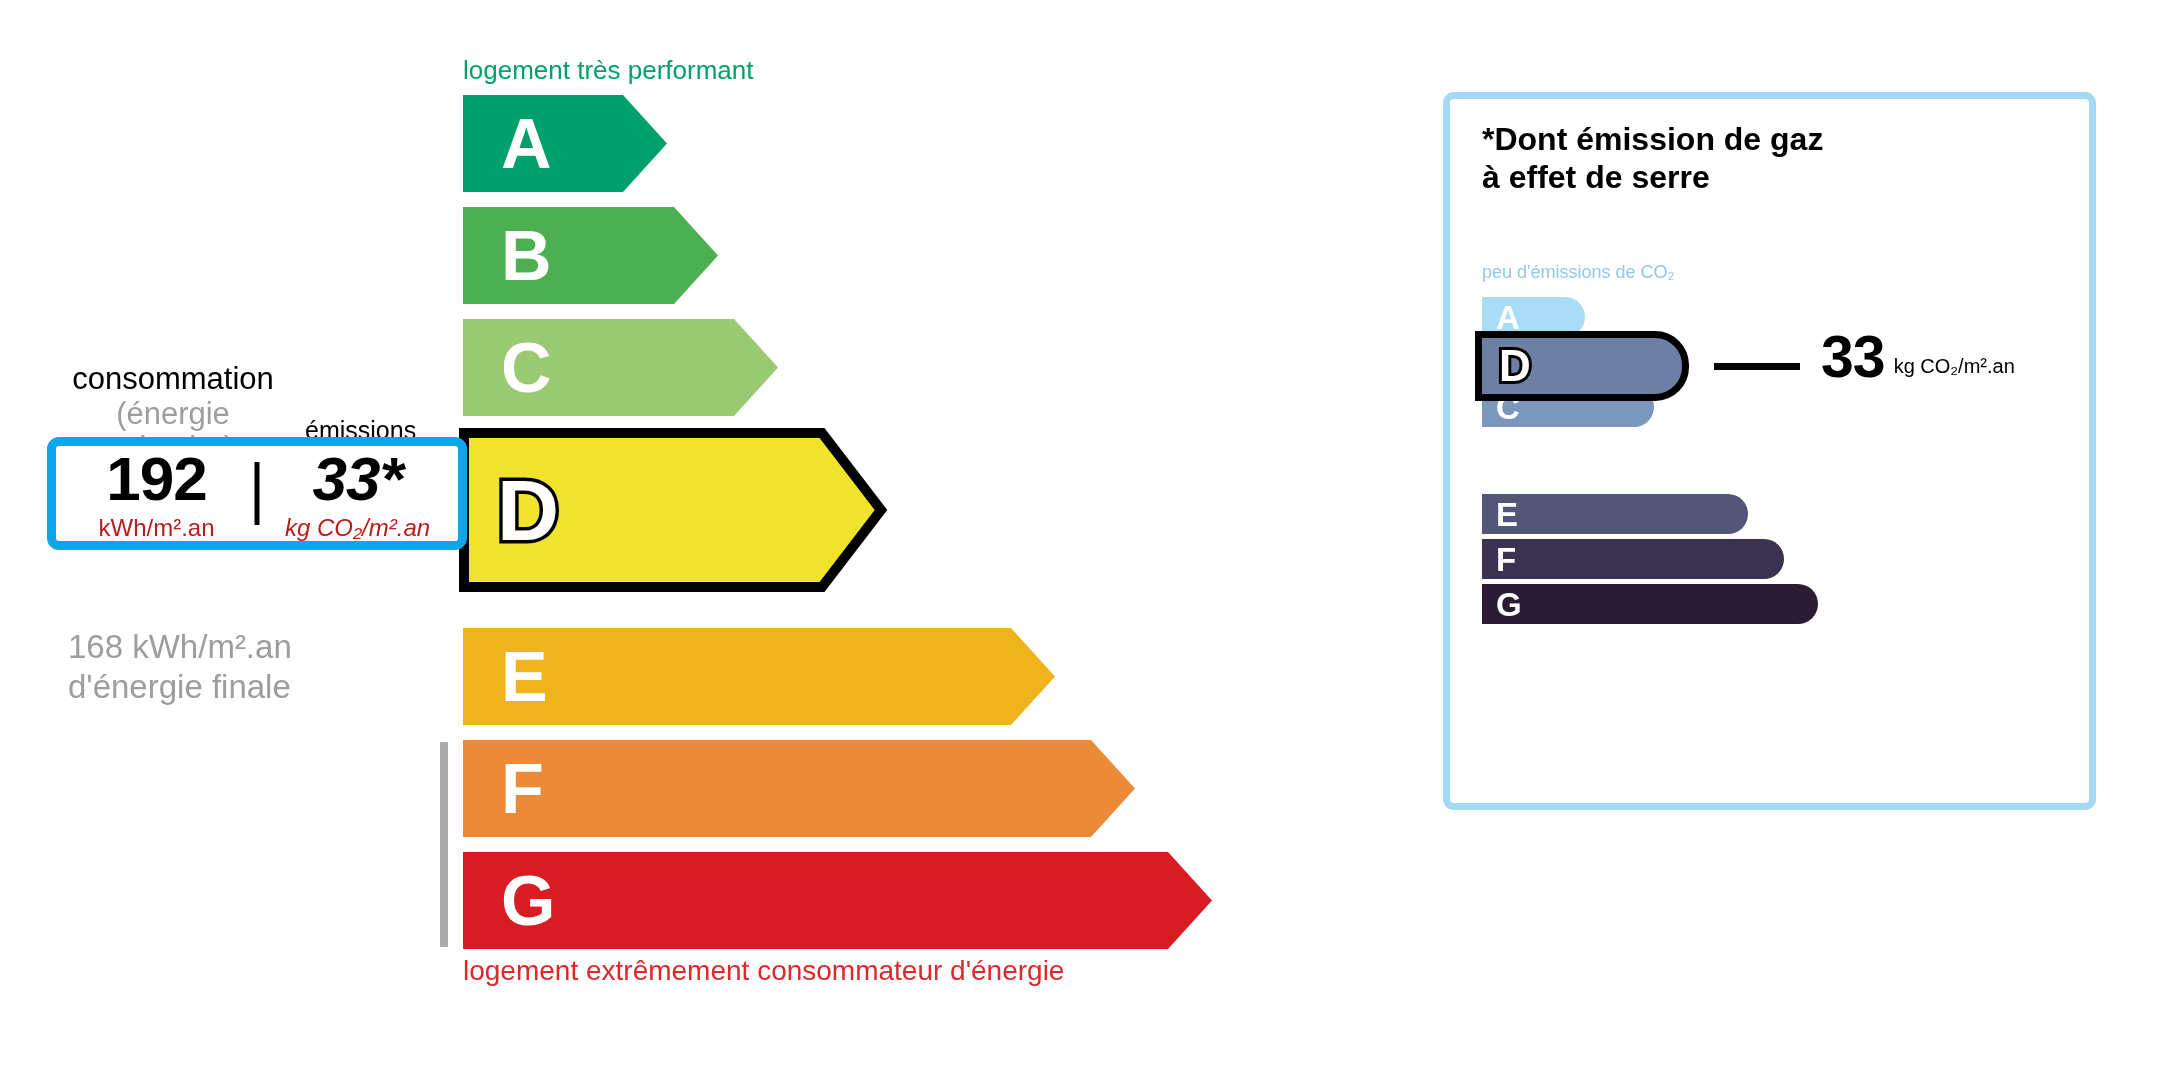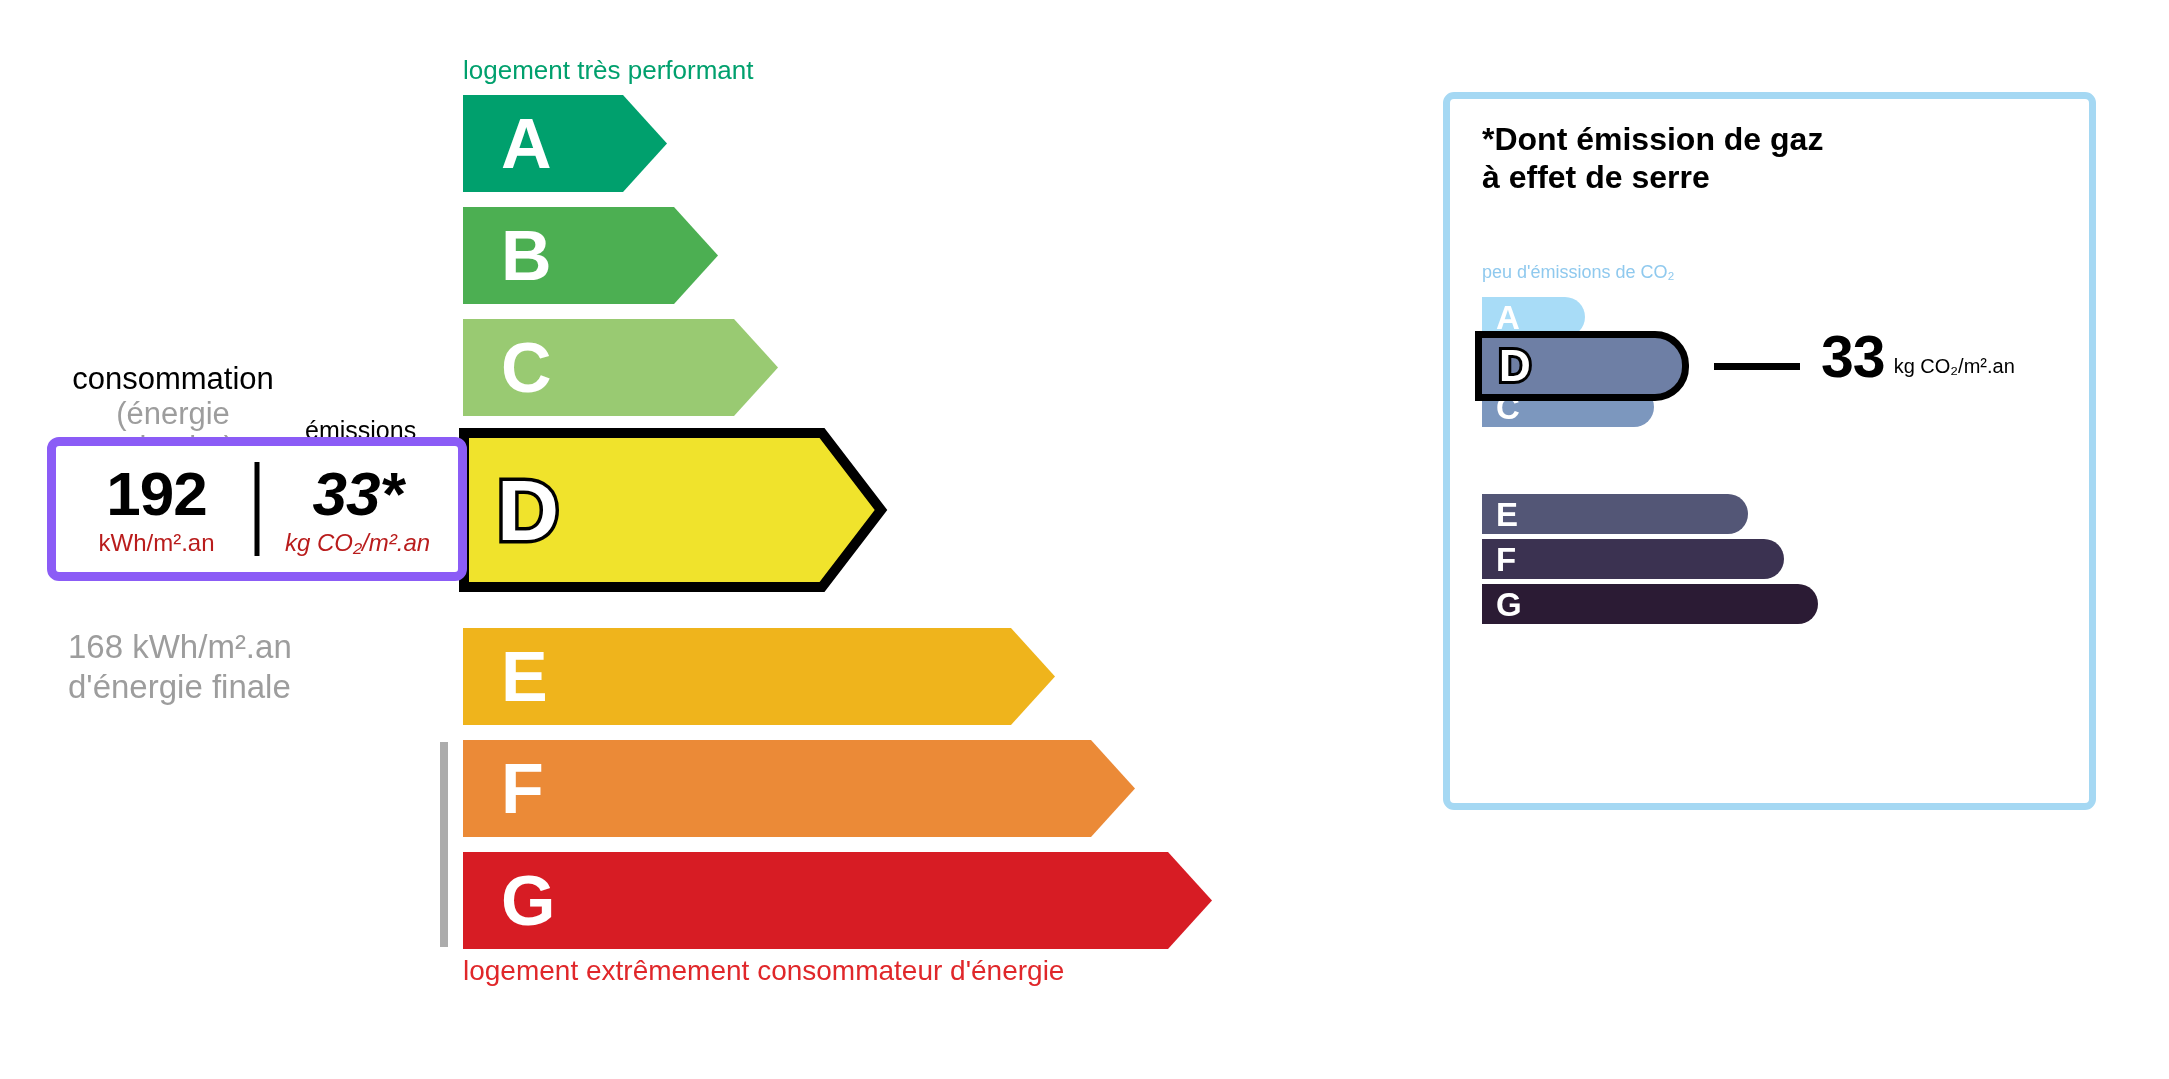--- a/index.html
+++ b/index.html
@@ -30,22 +30,22 @@
   
   #band-D .glyph{
     color:#ffffff;
     -webkit-text-stroke:7px #000000;
     paint-order:stroke fill;
     font-size:86px;
   }
 
   
   #value-box{
-    position:absolute;left:47px;top:437px;width:420px;height:144px;
-    border:9px solid #8b5cf6;border-radius:12px;background:#ffffff;
+    position:absolute;left:47px;top:437px;width:420px;height:113px;
+    border:9px solid #0ea5e9;border-radius:12px;background:#ffffff;
     box-sizing:border-box;z-index:5;
   }
   #value-box .divider{
     position:absolute;left:50%;top:16px;bottom:16px;width:5px;
     background:#000000;transform:translateX(-50%);
   }
   .vcell{
     position:absolute;top:0;height:100%;
     display:flex;flex-direction:column;align-items:center;justify-content:center;
   }

